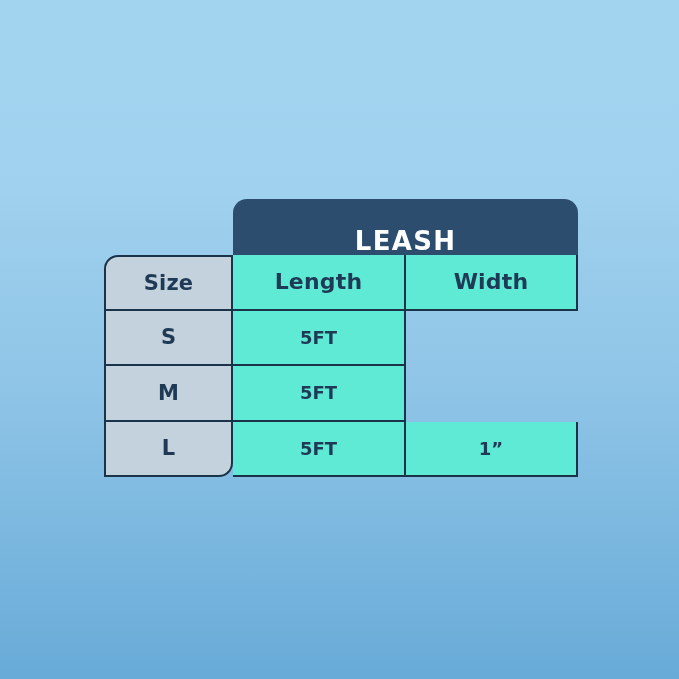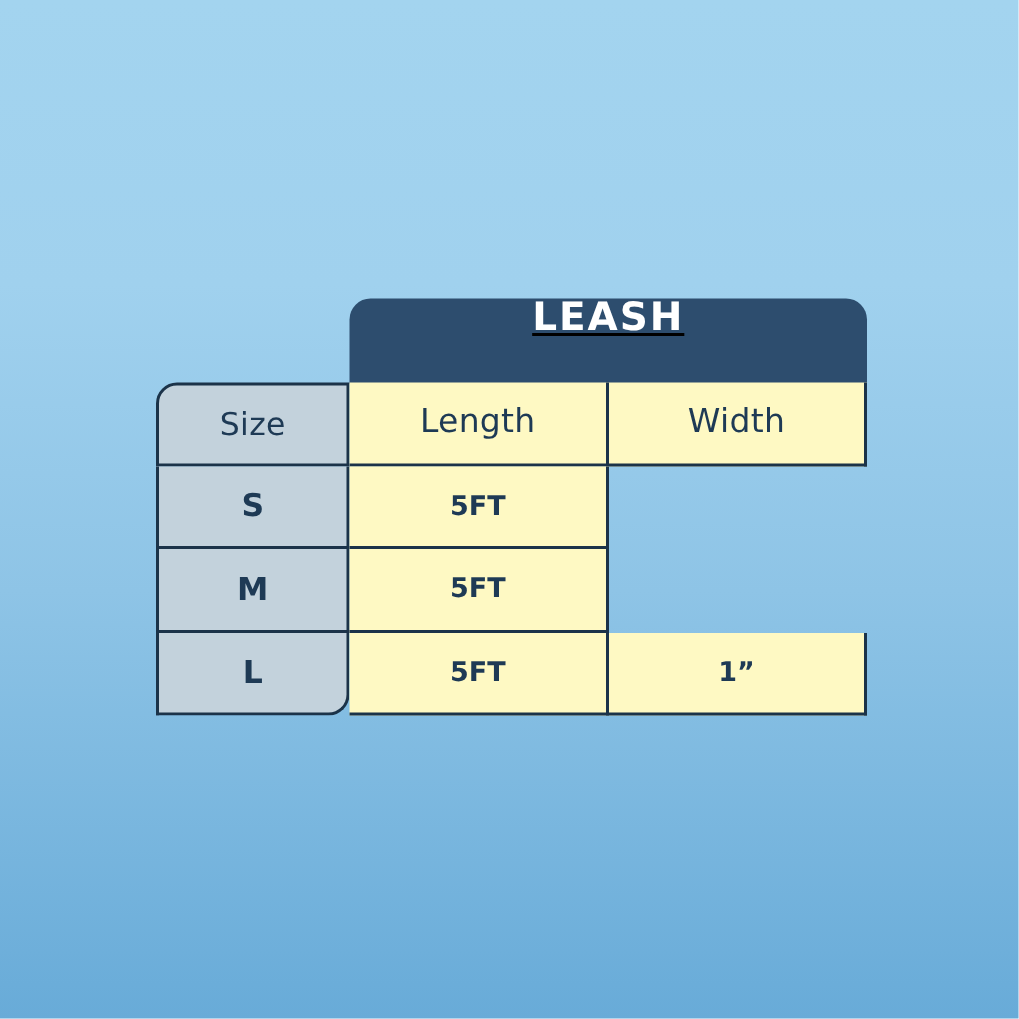--- a/index.html
+++ b/index.html
@@ -28,23 +28,22 @@
   
   .chart-title-bar {
     position: absolute;
     left: 129px;
     top: 0px;
     width: 345px;
     height: 57px;
     background: #2d4d6e;
     border-radius: 14px 14px 0 0;
     display: flex;
-    align-items: flex-start;
+    align-items: flex-end;
     justify-content: center;
-    text-decoration: underline;
   }
   .chart-title-text {
     color: #ffffff;
     font-size: 26px;
     font-weight: bold;
     letter-spacing: 1.3px;
     line-height: 1;
     padding-bottom: 2px;
   }
 
@@ -85,28 +84,28 @@
   }
   .chart-row:first-child .col-size {
     border-top: 2.2px solid #1b3349;
     border-radius: 14px 0 0 0;
   }
   .chart-row:last-child .col-size {
     border-radius: 0 0 14px 0px;
   }
 
   
-  .col-length, .col-width { background: #fef9c3; }
+  .col-length, .col-width { background: #5eead4; }
   .chart-row:first-child .col-length,
   .chart-row:first-child .col-width { border-top: none; }
 
   
   .header-row .cell {
     font-size: 22px;
-    font-weight: normal;
+    font-weight: bold;
     letter-spacing: 0.2px;
   }
   .header-row .col-size { font-size: 21px; }
 
   
   .body-row .col-size {
     font-size: 21px;
     font-weight: bold;
   }
   .body-row .col-length,

